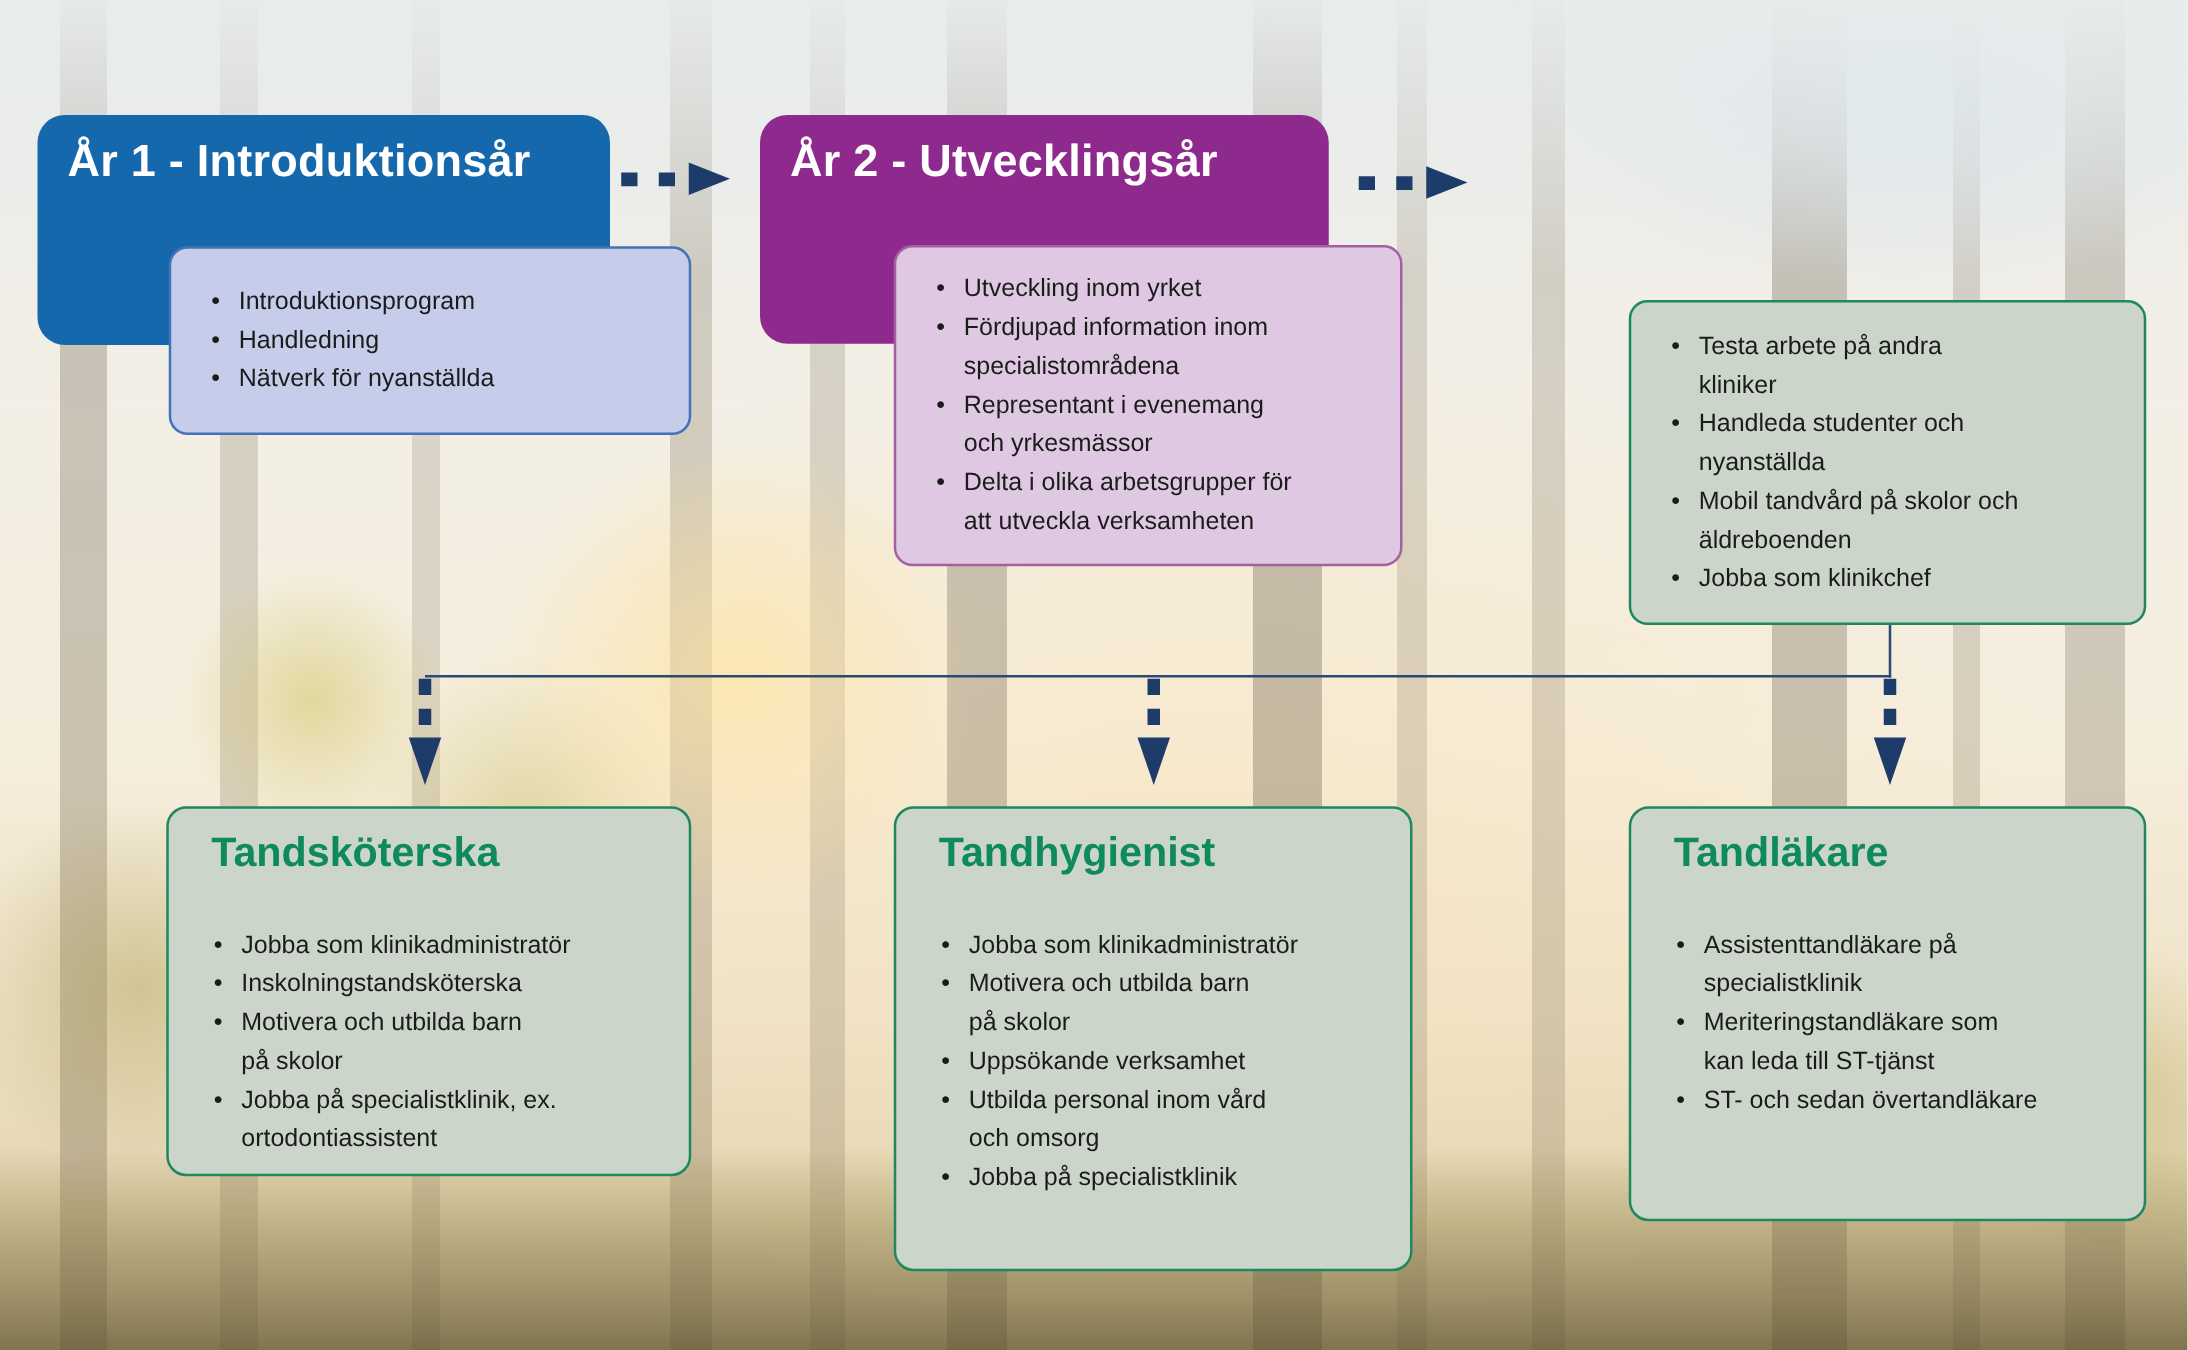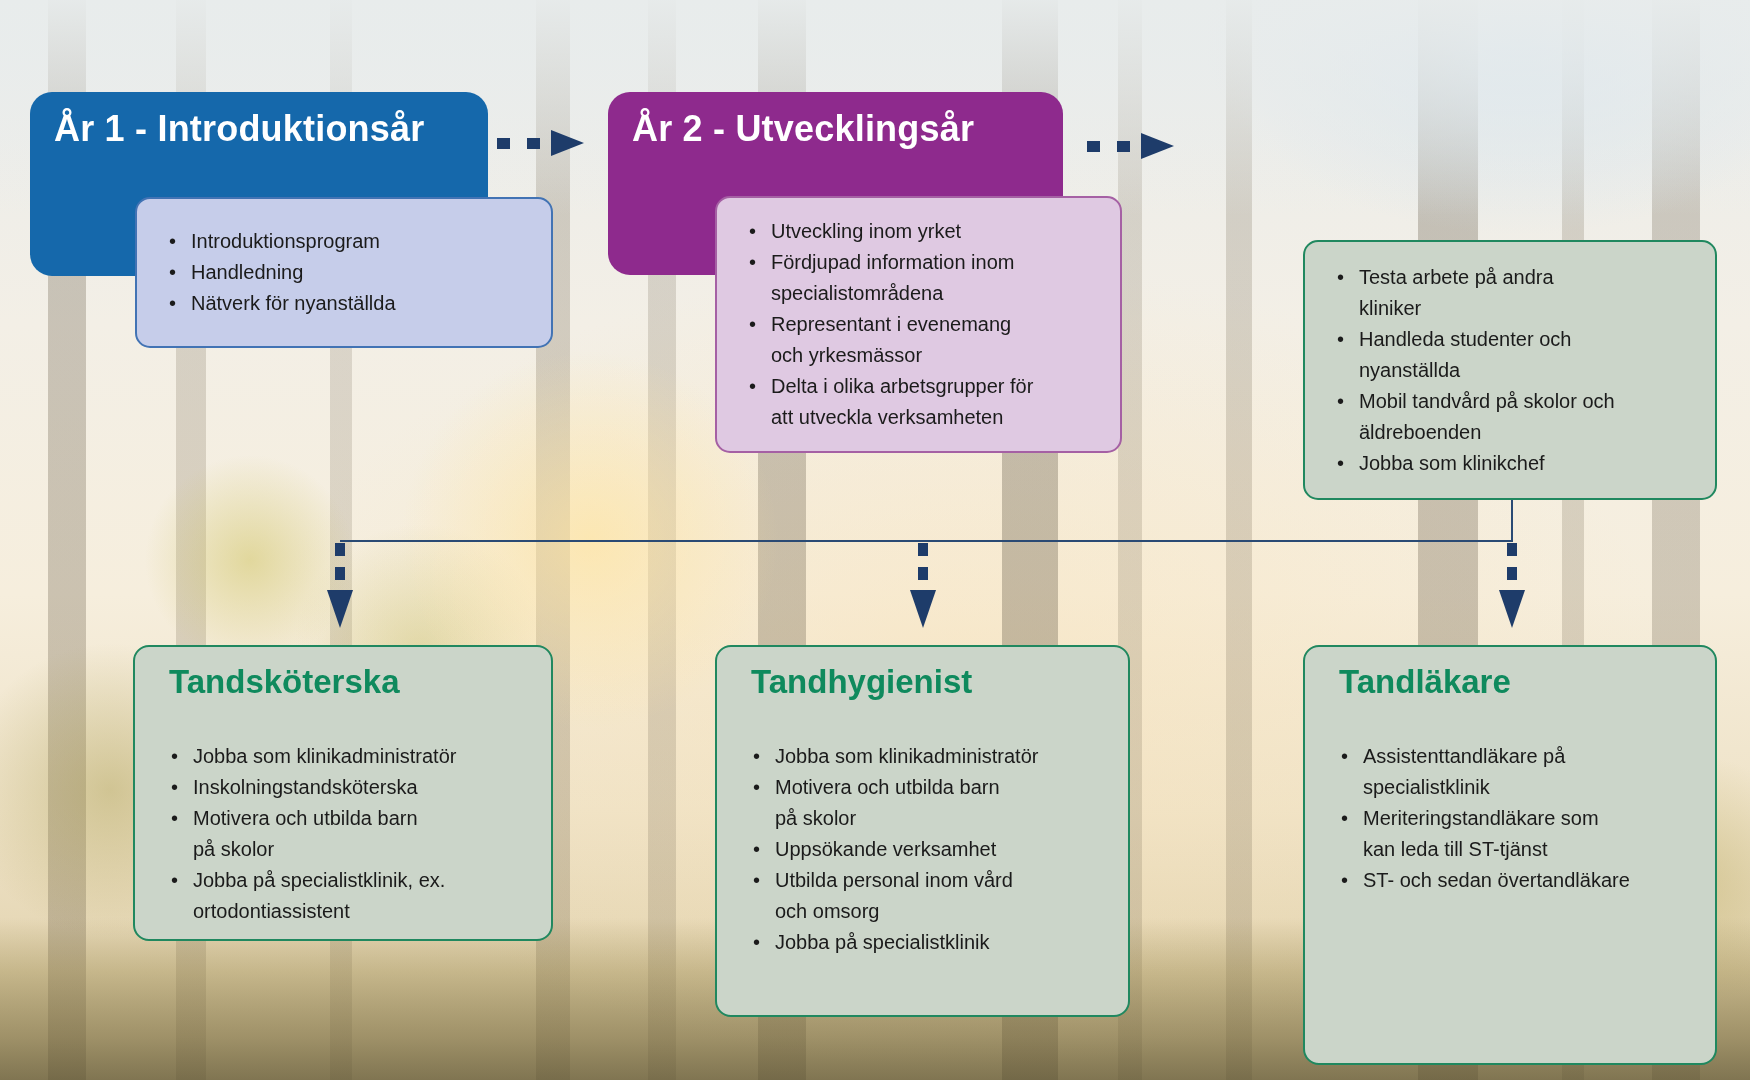--- a/index.html
+++ b/index.html
@@ -75,21 +75,21 @@
   ul.bullets li::before { content:"\2022"; position:absolute; left:2px; top:0; }
 
   
   .prof {
     position:absolute; border-radius:16px; box-sizing:border-box; z-index:2;
     background:var(--panel-green); border:2px solid var(--panel-green-border);
     padding:18px 20px 14px 34px;
   }
   .prof-1 { left:133px;  top:645px; width:420px; height:296px; }
   .prof-2 { left:715px;  top:645px; width:415px; height:372px; }
-  .prof-3 { left:1303px; top:645px; width:414px; height:420px; }
+  .prof-3 { left:1303px; top:645px; width:414px; height:332px; }
   .prof h2 {
     margin:0 0 42px 0; font-size:33px; line-height:34px; font-weight:700;
     color:var(--title-green);
   }
 
   
   .harrow { position:absolute; width:90px; height:27px; z-index:2; }
   .harrow .hd { position:absolute; width:13px; height:11px; top:8px; background:var(--arrow-navy); }
   .harrow .hd.d1 { left:0; } .harrow .hd.d2 { left:30px; }
   .harrow .tri-right {

